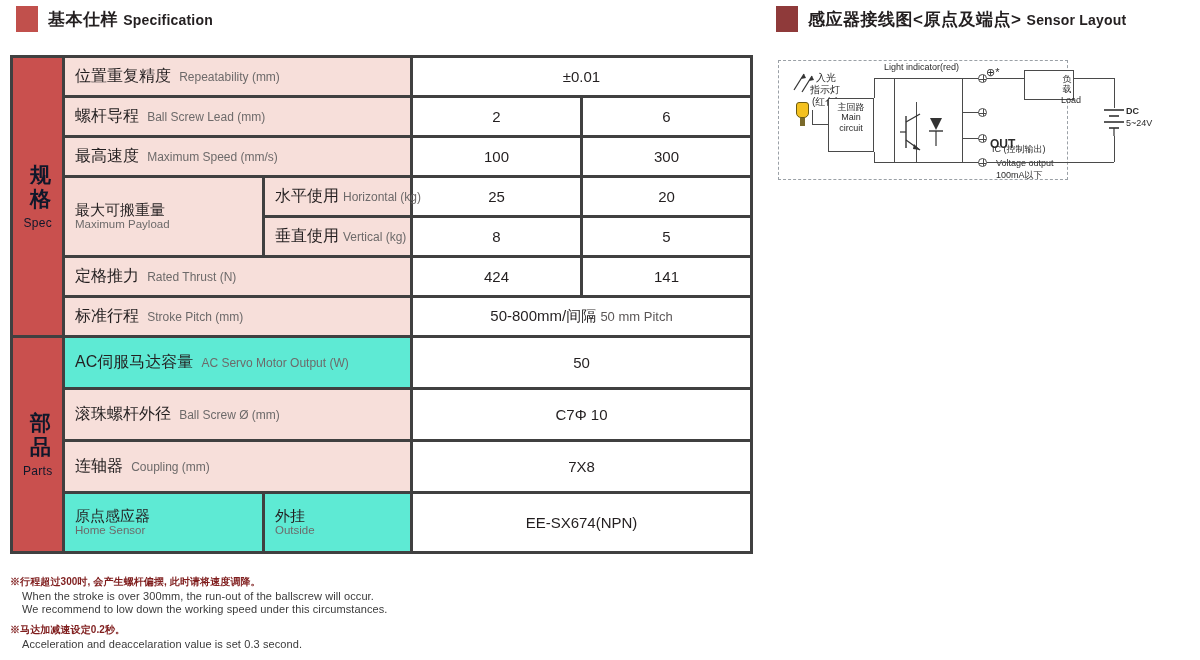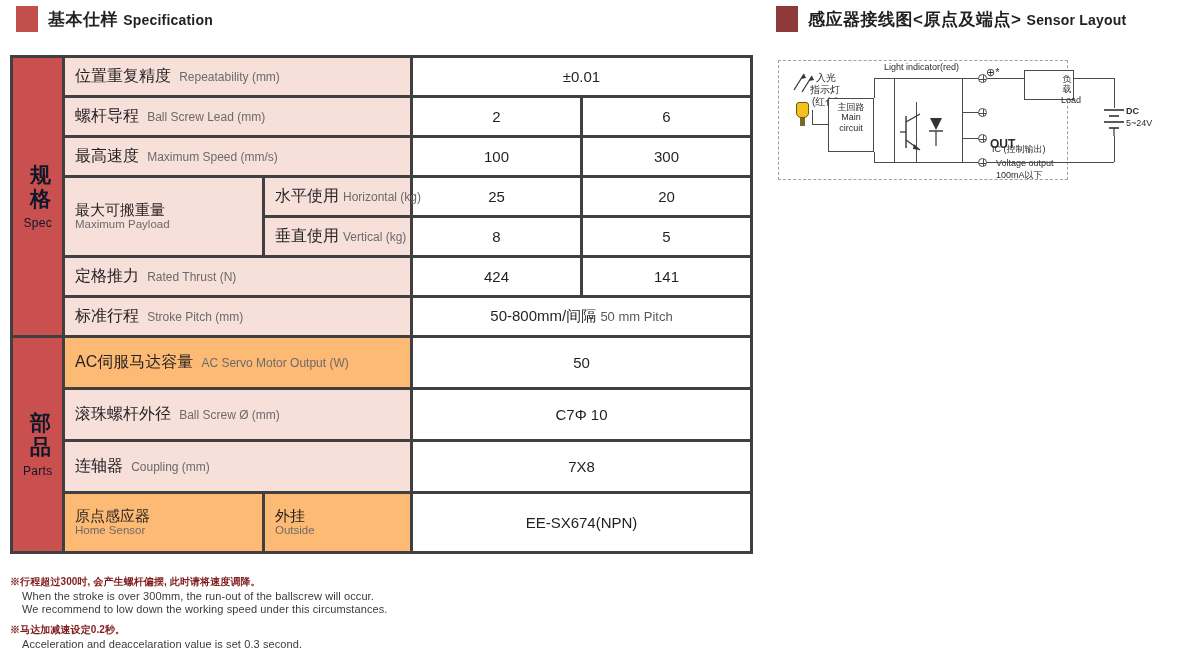--- a/index.html
+++ b/index.html
@@ -76,21 +76,21 @@
     font-size: 12px;
     margin-top: 5px;
     letter-spacing: 0.3px;
   }
   .vert { writing-mode: horizontal-tb; }
 
   td.lbl {
     background: #f7dfda;
     white-space: nowrap;
   }
-  td.lbl.plain { background: #fdba74; }
+  td.lbl.plain { background: #5eead4; }
   td.lbl .cn { font-size: 16px; color: #231f20; }
   td.lbl .en { font-size: 12px; color: #6d6a6a; margin-left: 4px; }
   td.lbl .stack-cn { font-size: 15px; display: block; line-height: 1.15; }
   td.lbl .stack-en { font-size: 11.5px; color: #6d6a6a; display: block; line-height: 1.2; }
 
   td.val {
     background: #ffffff;
     text-align: center;
     font-size: 18px;
   }

